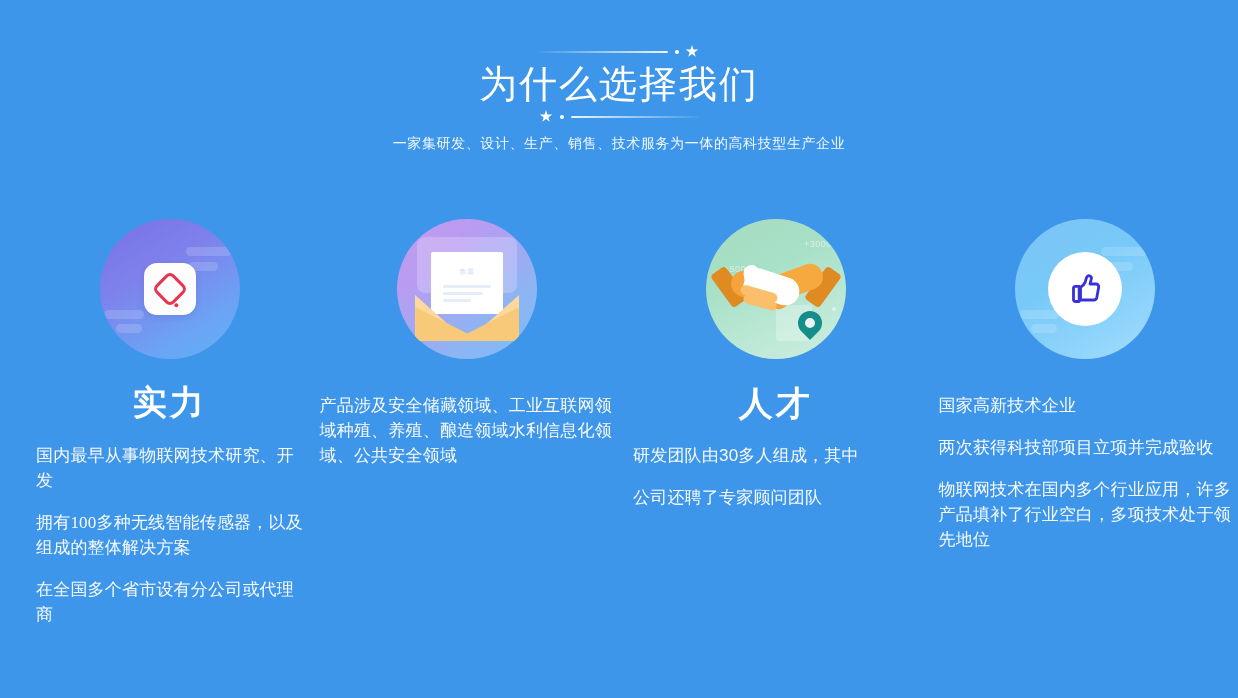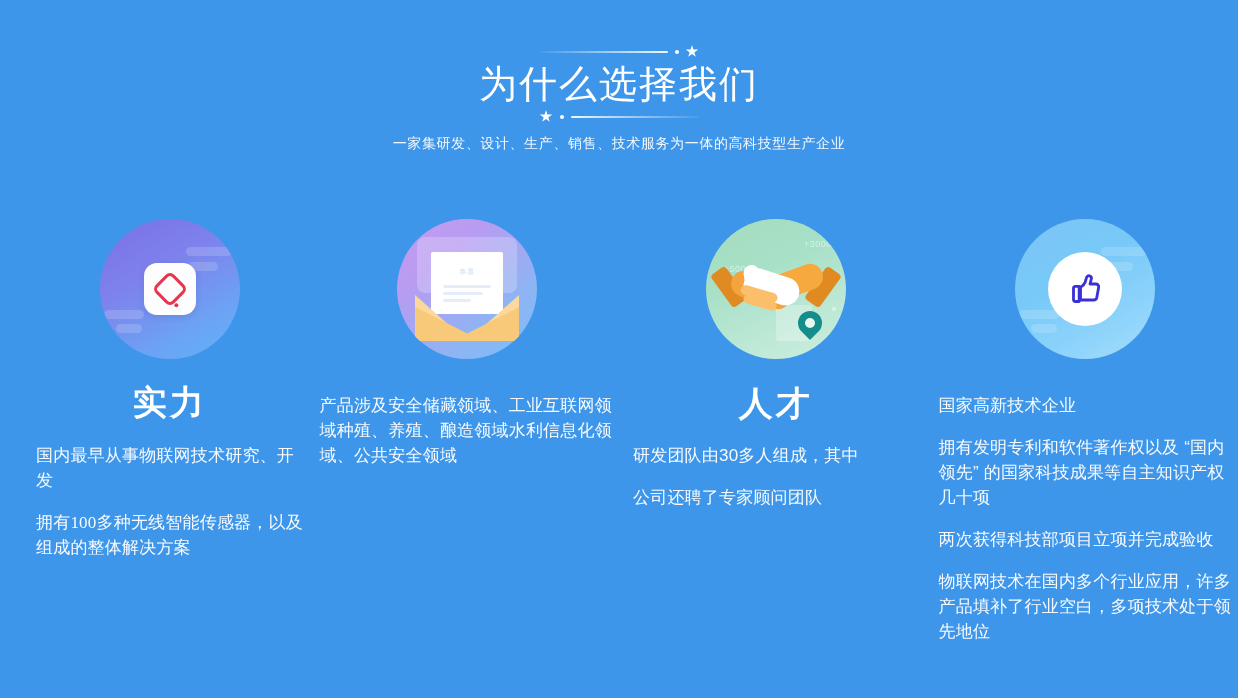--- a/index.html
+++ b/index.html
@@ -236,20 +236,21 @@
             <div class="ic1-dia">
               <span class="ic1-dot"></span>
             </div>
           </div>
         </div>
       </div>
       <div class="col-head">实力</div>
       <div class="col-body">
         <p>国内最早从事物联网技术研究、开发</p>
         <p>拥有100多种无线智能传感器，以及组成的整体解决方案</p>
+        <p>在全国多个省市设有分公司或代理商</p>
       </div>
     </div>
   </div>
 
   <div class="col col-2">
     <div class="col-inner">
       <div class="icon-wrap">
         <div class="circle c2">
           <div class="ic2">
             <span class="ic2-back"></span>
@@ -315,20 +316,19 @@
           <div class="ic4-box">
             <svg width="40" height="40" viewBox="0 0 24 24">
               <path d="M6.2 10.4h2.3v9.1H6.2a1.1 1.1 0 0 1-1.1-1.1v-6.9a1.1 1.1 0 0 1 1.1-1.1z" fill="none" stroke="#3a30d8" stroke-width="1.7" stroke-linejoin="round"></path>
               <path d="M9.3 10.9c1.3-.7 2.4-1.9 2.9-3.3l.7-2.4c.2-.8 1-1.3 1.8-1.1.8.2 1.3 1 1.1 1.8l-.8 3.1h3.6c1 0 1.8.9 1.6 1.9l-1.1 6.1c-.2.9-1 1.6-1.9 1.6H9.3z" fill="none" stroke="#3a30d8" stroke-width="1.7" stroke-linejoin="round" stroke-linecap="round"></path>
             </svg>
           </div>
         </div>
       </div>
       <div class="col-body">
         <p>国家高新技术企业</p>
-        <p>拥有发明专利和软件著作权以及 “国内领先” 的国家科技成果等自主知识产权几十项</p>
         <p>两次获得科技部项目立项并完成验收</p>
         <p>物联网技术在国内多个行业应用，许多产品填补了行业空白，多项技术处于领先地位</p>
       </div>
     </div>
   </div>
 
 </div>
 
 </body></html>

